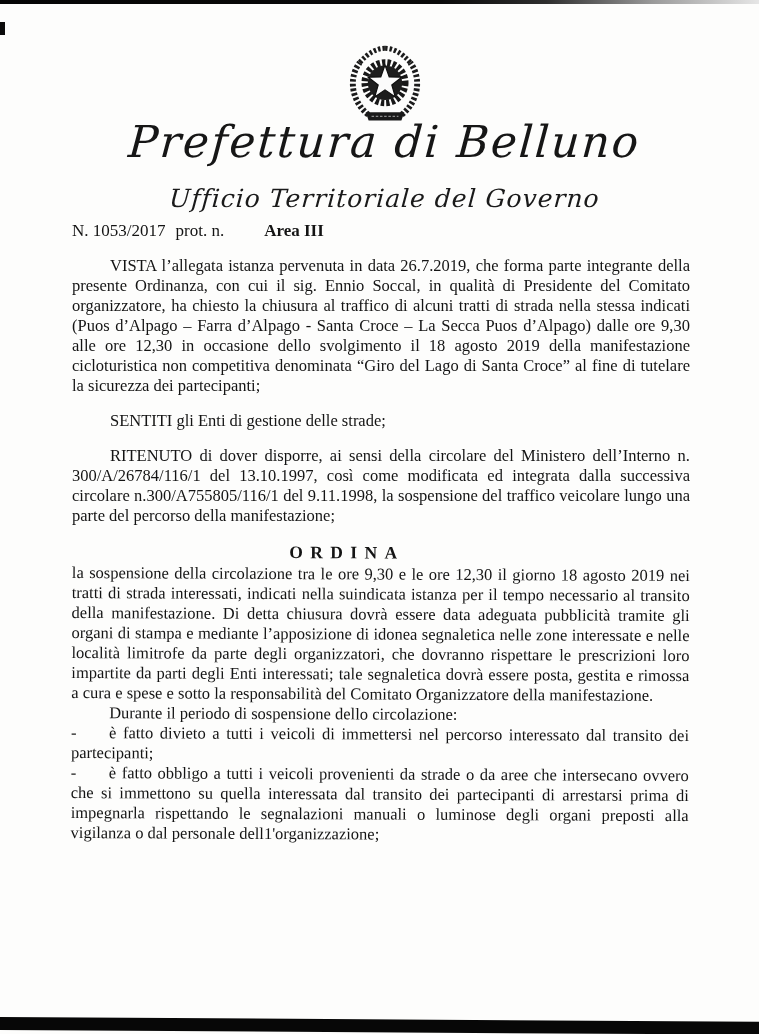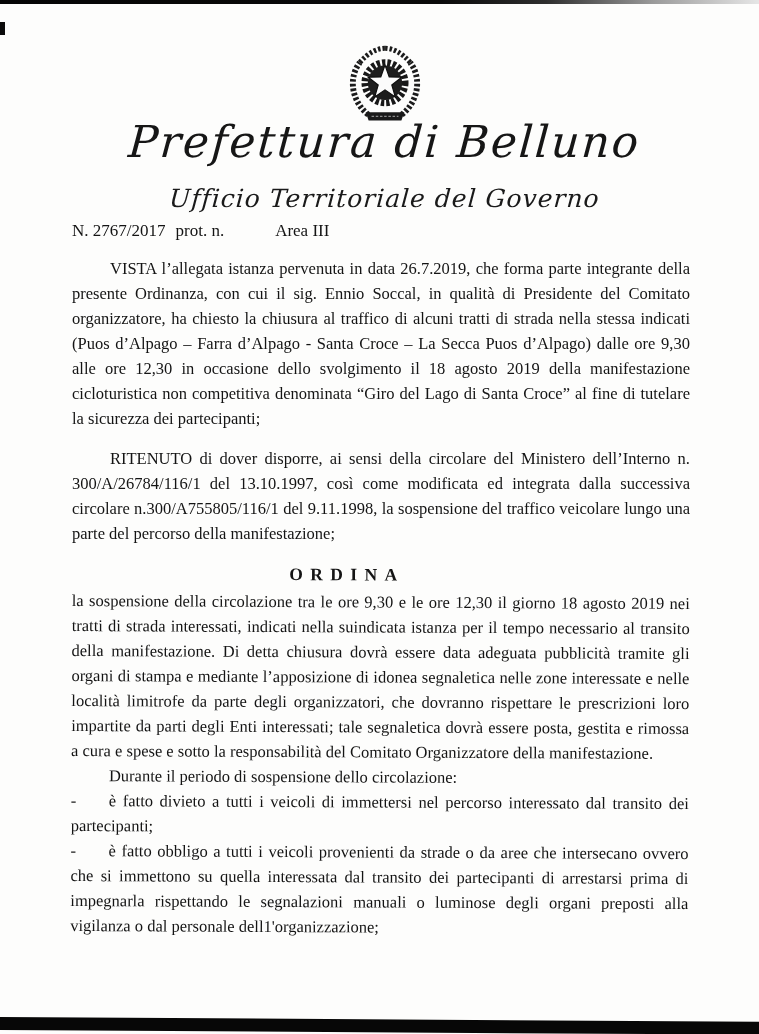--- a/index.html
+++ b/index.html
@@ -40,25 +40,25 @@
     font-family:"DejaVu Serif", serif; font-style:italic;
     font-size:25px; letter-spacing:1px; color:#1a1a1a;
     transform:translateX(5px) skewX(-4deg);
     white-space:nowrap;
   }
   .protocol {
     position:absolute; top:221px; left:72px;
     font-size:17px; color:#141414; white-space:nowrap;
   }
   .protocol .prot-label { margin-left:10px;margin-top:32px; }
-  .protocol .area { margin-left:51px; }
+  .protocol .area { margin-left:40px;font-weight:bold; }
   
   .doc-body {
     position:absolute; top:256px; left:72px; width:618px;
-    font-size:16.5px; line-height:25px;
+    font-size:16.5px; line-height:20px;
     text-align:justify; color:#141414;
   }
   .doc-body p { margin:0 0 15px 0; }
   .ind { text-indent:38px; }
   .order-block { transform:rotate(0.28deg); transform-origin:left top; }
   .order-heading {
     text-align:center; font-weight:bold; font-size:17.5px;
     letter-spacing:0.42em; margin:0 0 2px 0;
     transform:translateX(-34px);
   }
@@ -91,25 +91,26 @@
 
       <path d="M27,81 L73,81 L69.5,91 L30.5,91 Z" fill="#1a1a1a"></path>
       <line x1="34" y1="86" x2="66" y2="86" stroke="#8c8c8c" stroke-width="1.4" stroke-dasharray="3 2"></line>
     </svg>
   </div>
 
   <div class="lh-title">Prefettura di Belluno</div>
   <div class="lh-subtitle">Ufficio Territoriale del Governo</div>
 
   <div class="protocol">
-    <span>N. 2767/2017</span><span class="prot-label">prot. n.</span><span class="area">Area III</span>
+    <span>N. 1053/2017</span><span class="prot-label">prot. n.</span><span class="area">Area III</span>
   </div>
 
   <div class="doc-body">
     <p class="ind">VISTA l’allegata istanza pervenuta in data 26.7.2019, che forma parte integrante della presente Ordinanza, con cui il sig. Ennio Soccal, in qualità di Presidente del Comitato organizzatore, ha chiesto la chiusura al traffico di alcuni tratti di strada nella stessa indicati (Puos d’Alpago – Farra d’Alpago - Santa Croce – La Secca Puos d’Alpago) dalle ore 9,30 alle ore 12,30 in occasione dello svolgimento il 18 agosto 2019 della manifestazione cicloturistica non competitiva denominata “Giro del Lago di Santa Croce” al fine di tutelare la sicurezza dei partecipanti;</p>
+    <p class="ind">SENTITI gli Enti di gestione delle strade;</p>
     <p class="ind">RITENUTO di dover disporre, ai sensi della circolare del Ministero dell’Interno n. 300/A/26784/116/1 del 13.10.1997, così come modificata ed integrata dalla successiva circolare n.300/A755805/116/1 del 9.11.1998, la sospensione del traffico veicolare lungo una parte del percorso della manifestazione;</p>
 
     <div class="order-block">
       <div class="order-heading">ORDINA</div>
       <p class="order-paragraph">la sospensione della circolazione tra le ore 9,30 e le ore 12,30  il giorno 18 agosto 2019 nei tratti di strada interessati, indicati nella suindicata istanza per il tempo necessario al transito della manifestazione. Di detta chiusura dovrà essere data adeguata pubblicità tramite gli organi di stampa e mediante l’apposizione di idonea segnaletica nelle zone interessate e nelle località limitrofe da parte degli organizzatori, che dovranno rispettare le prescrizioni loro impartite da parti degli Enti interessati; tale segnaletica dovrà essere posta, gestita e rimossa a cura e spese e sotto la responsabilità del Comitato Organizzatore della manifestazione.</p>
       <p class="ind order-intro">Durante il periodo di sospensione dello circolazione:</p>
 
       <div class="list-item">
         <span class="marker">-</span>
         <p>è fatto divieto a tutti i veicoli di immettersi nel percorso interessato dal transito dei partecipanti;</p>

